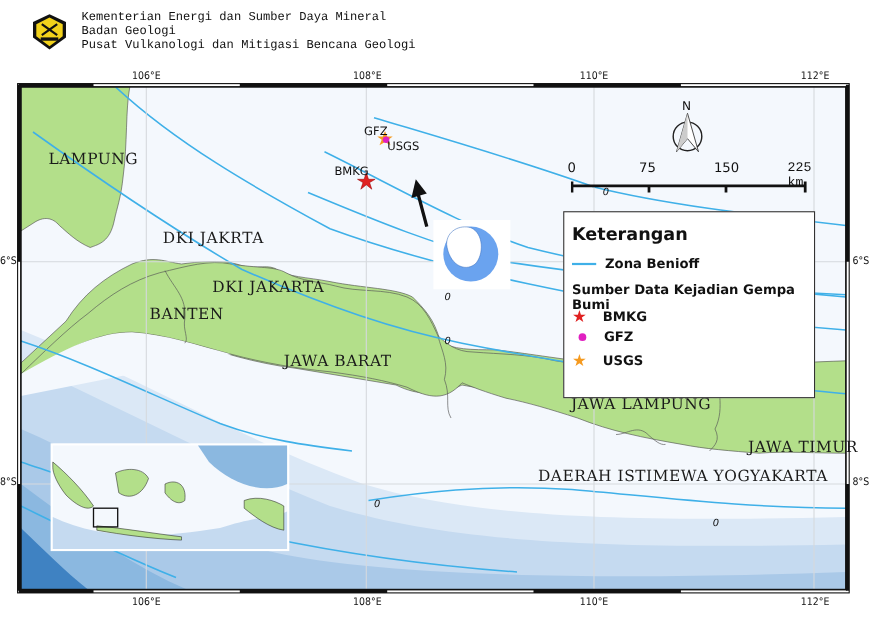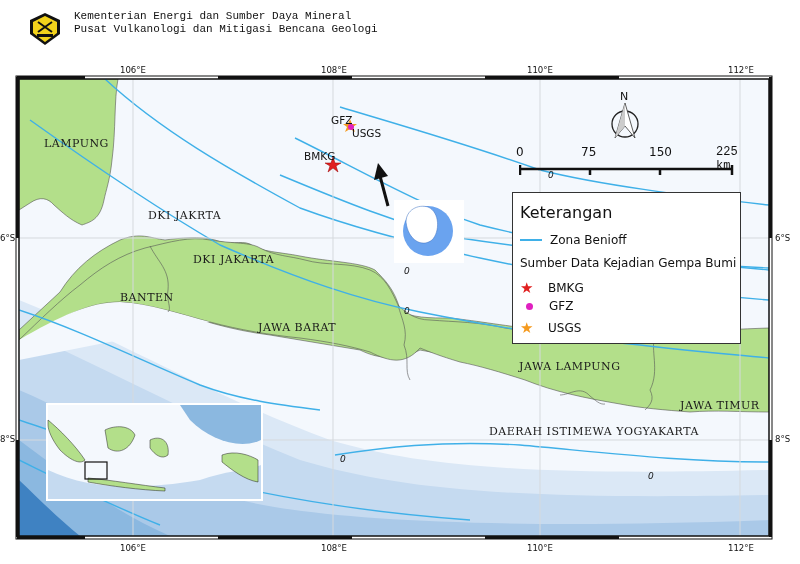--- a/index.html
+++ b/index.html
@@ -2,40 +2,41 @@
 <html><head>
 <meta charset="utf-8">
 <style>
   html,body{margin:0;padding:0;background:#fff;}
   body{width:800px;height:564px;position:relative;overflow:hidden;font-family:"DejaVu Sans",sans-serif;color:#111;}
   .hdr-left{position:absolute;left:74px;top:10px;font-size:11px;line-height:13px;font-family:Liberation Mono, monospace;}
   .hdr-right{position:absolute;left:540px;top:25px;font-size:11.5px;line-height:14px;}
   .logo{position:absolute;left:27px;top:12px;width:36px;height:34px;}
   .tick{position:absolute;font-size:9.5px;font-family:"DejaVu Sans Condensed","DejaVu Sans",sans-serif;}
   .map{position:absolute;left:0;top:0;width:800px;height:564px;}
-  .lbl{position:absolute;font-family:"DejaVu Serif",serif;font-size:11px;letter-spacing:0.5px;color:#1a1a1a;white-space:nowrap;}
+  .lbl{position:absolute;font-family:"DejaVu Serif",serif;font-size:14px;letter-spacing:0.5px;color:#1a1a1a;white-space:nowrap;}
   .zlbl{position:absolute;font-style:italic;font-size:9px;color:#111;}
   .evt{position:absolute;font-size:10.5px;color:#111;}
-  .legend{position:absolute;left:512px;top:192px;width:229px;height:152px;background:#fff;border:1px solid #333;box-sizing:border-box;}
+  .legend{position:absolute;left:512px;top:192px;width:229px;height:170px;background:#fff;border:1px solid #333;box-sizing:border-box;font-weight:bold;}
   .legend .title{position:absolute;left:7px;top:10px;font-size:16px;}
   .legend .row{position:absolute;left:7px;font-size:12px;display:flex;align-items:center;}
   .scale{position:absolute;left:516px;top:145px;}
   .scale .num{position:absolute;top:0;font-size:12px;}
 </style>
 </head>
 <body>
 
 <svg class="logo" viewBox="0 0 36 34">
   <path d="M18 1 L33 8 L33 22 L18 33 L3 22 L3 8 Z" fill="#111"></path>
   <path d="M18 4 L30 10 L30 21 L18 30 L6 21 L6 10 Z" fill="#f2d21b"></path>
   <path d="M11 20 L25 10 M11 10 L25 20" stroke="#111" stroke-width="2"></path>
   <rect x="10" y="22" width="16" height="3" fill="#111"></rect>
 </svg>
 <div class="hdr-left">
   <div>Kementerian Energi dan Sumber Daya Mineral</div>
+  <div>Badan Geologi</div>
   <div>Pusat Vulkanologi dan Mitigasi Bencana Geologi</div>
 </div>
 <div class="hdr-right">
 </div>
 
 <svg class="map" viewBox="0 0 800 564">
   <defs>
     <clipPath id="frame">
         <rect x="19" y="79" width="750" height="457"></rect>
       </clipPath>
@@ -135,21 +136,21 @@
 <div class="tick" style="left:527px;top:542px;">110°E</div>
 <div class="tick" style="left:728px;top:542px;">112°E</div>
 <div class="tick" style="left:0px;top:232px;">6°S</div>
 <div class="tick" style="left:0px;top:433px;">8°S</div>
 <div class="tick" style="left:775px;top:232px;">6°S</div>
 <div class="tick" style="left:775px;top:433px;">8°S</div>
 
 <div class="lbl" style="left:44px;top:137px;">LAMPUNG</div>
 <div class="lbl" style="left:148px;top:209px;">DKI JAKRTA</div>
 <div class="lbl" style="left:178px;top:253px;margin-left:15px;">DKI JAKARTA</div>
-<div class="lbl" style="left:120px;top:278px;margin-top:13px;">BANTEN</div>
+<div class="lbl" style="left:136px;top:278px;">BANTEN</div>
 <div class="lbl" style="left:258px;top:321px;">JAWA BARAT</div>
 <div class="lbl" style="left:519px;top:360px;">JAWA LAMPUNG</div>
 <div class="lbl" style="left:680px;top:399px;">JAWA TIMUR</div>
 <div class="lbl" style="left:489px;top:425px;">DAERAH ISTIMEWA YOGYAKARTA</div>
 
 <div class="zlbl" style="left:548px;top:170px;">0</div>
 <div class="zlbl" style="left:404px;top:266px;">0</div>
 <div class="zlbl" style="left:404px;top:306px;">0</div>
 <div class="zlbl" style="left:648px;top:471px;">0</div>
 <div class="zlbl" style="left:340px;top:454px;">0</div>

